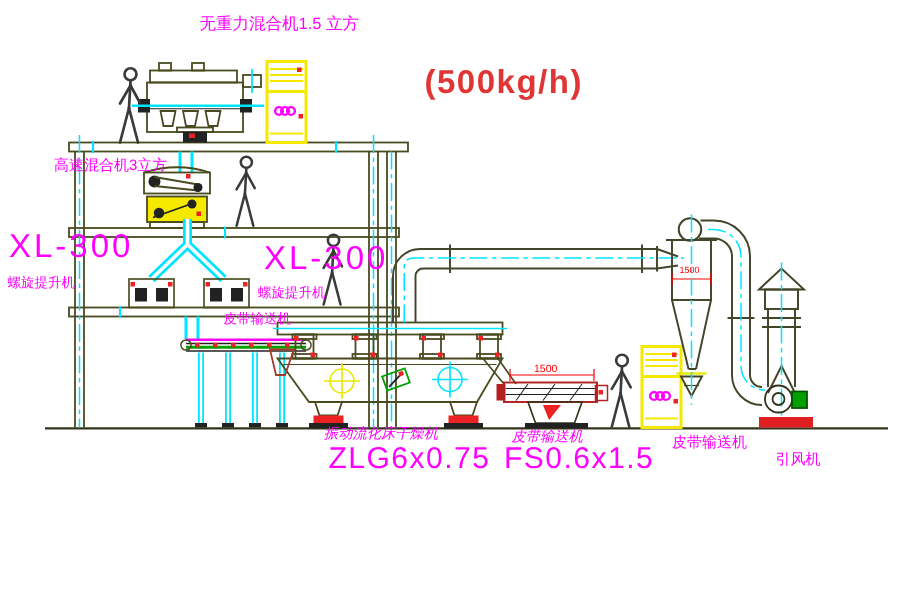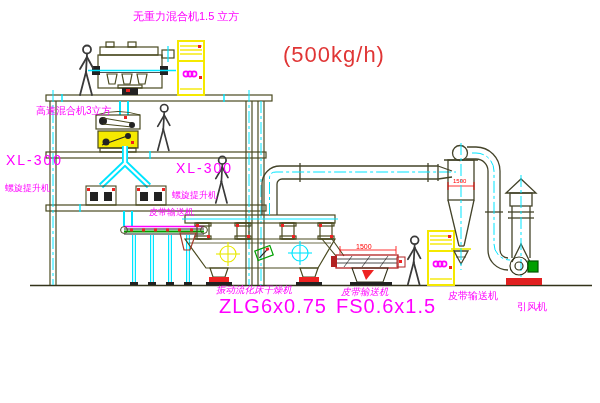--- a/index.html
+++ b/index.html
@@ -4,25 +4,25 @@
 <style>
   html,body{margin:0;padding:0;background:#ffffff;}
   #stage{position:relative;width:600px;height:403px;background:#ffffff;overflow:hidden;
          font-family:"Liberation Sans", sans-serif;}
   #stage svg{position:absolute;left:0;top:0;}
   .lbl{position:absolute;white-space:nowrap;line-height:1;color:#ff00ff;}
   .lbl.red{color:#e03535;}
   .mag-sm{font-size:9.5px;font-style:italic;}
   .mag-md{font-size:11px;}
   .mag-model{font-size:20px;letter-spacing:1px;font-weight:400;}
-  .mag-big{font-size:14px;letter-spacing:2px;font-weight:400;}
+  .mag-big{font-size:22px;letter-spacing:2px;font-weight:400;}
   .dim{font-size:7px;color:#ff0000;letter-spacing:0;}
   .title-row{display:flex;align-items:baseline;gap:4px;}
   .title-cn{font-size:15px;font-weight:700;letter-spacing:1px;}
-  .title-cap{font-size:22px;font-weight:400;letter-spacing:1px;}
+  .title-cap{font-size:22px;font-weight:700;letter-spacing:1px;}
 </style>
 </head>
 <body>
 
 <div id="stage">
 
 <svg width="600" height="403" viewBox="0 0 600 403">
   <defs>
     <g id="person" stroke="#3a3a3a" stroke-width="1.8" fill="none" stroke-linecap="round">
       <circle cx="11" cy="4.5" r="4"></circle>

